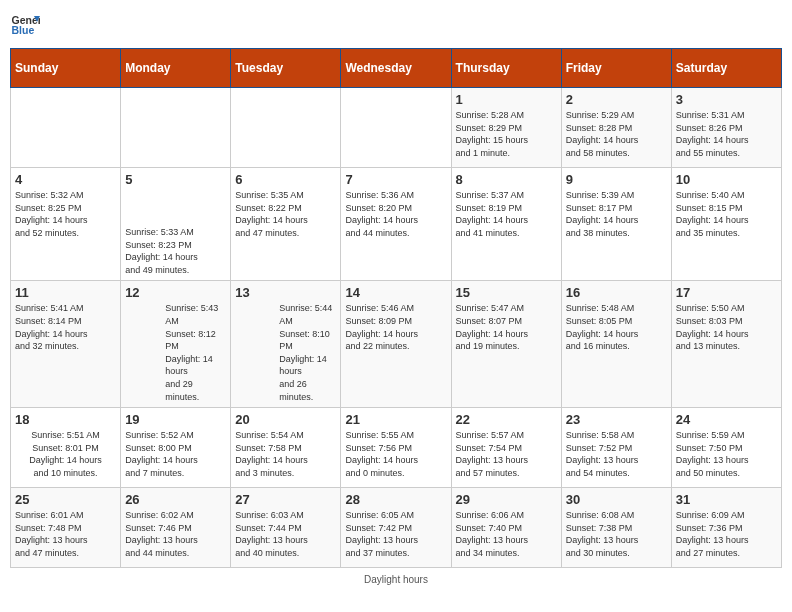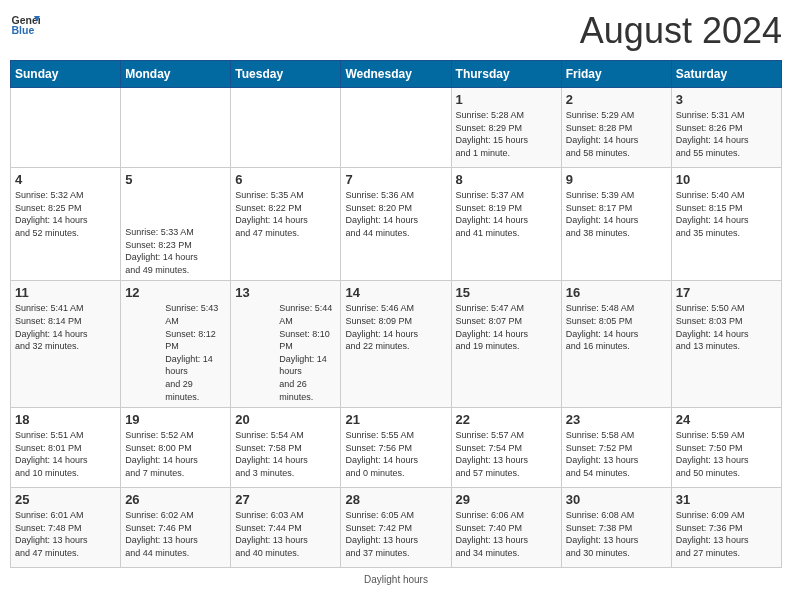--- a/index.html
+++ b/index.html
@@ -36,25 +36,25 @@
     .location-title {
       font-size: 14px;
       color: #555;
     }
     table {
       width: 100%;
       border-collapse: collapse;
       table-layout: fixed;
     }
     thead th {
-      background-color: #0369a1;
+      background-color: #c2410c;
       color: #fff;
       font-size: 12px;
       font-weight: bold;
-      padding: 6px 4px;
+      padding: 12px 4px;
       text-align: left;
       border: 1px solid #1a5090;
     }
     tbody td {
       border: 1px solid #ccc;
       vertical-align: top;
       padding: 4px;
       font-size: 9.5px;
       color: #333;
       height: 80px;
@@ -90,21 +90,20 @@
 
 <div class="header-area">
   <div class="logo">
     <svg class="logo-icon" viewBox="0 0 40 40">
       <text x="2" y="18" font-size="14" font-weight="bold" fill="#333">General</text>
       <text x="2" y="32" font-size="14" font-weight="bold" fill="#2a6db5">Blue</text>
       <polygon points="32,8 40,8 36,16" fill="#2a6db5"></polygon>
     </svg>
   </div>
   <div class="title-area">
-    <div class="month-title">August 2024</div>
   </div>
 </div>
 
 <table>
   <thead>
     <tr>
     <th>Sunday</th>
         <th>Monday</th>
         <th>Tuesday</th>
         <th>Wednesday</th>
@@ -239,21 +238,21 @@
           <span class="day-number">17</span>
           <div class="day-info" style="white-space: pre-line;">Sunrise: 5:50 AM
 Sunset: 8:03 PM
 Daylight: 14 hours
 and 13 minutes.</div>
         </td>
       </tr>
       <tr>
         <td>
           <span class="day-number">18</span>
-          <div class="day-info" style="white-space: pre-line;">Sunrise: 5:51 AM
+          <div class="day-info" style="white-space: pre-line; text-align: center;">Sunrise: 5:51 AM
 Sunset: 8:01 PM
 Daylight: 14 hours
 and 10 minutes.</div>
         </td>
         <td>
           <span class="day-number">19</span>
           <div class="day-info" style="white-space: pre-line;">Sunrise: 5:52 AM
 Sunset: 8:00 PM
 Daylight: 14 hours
 and 7 minutes.</div>

